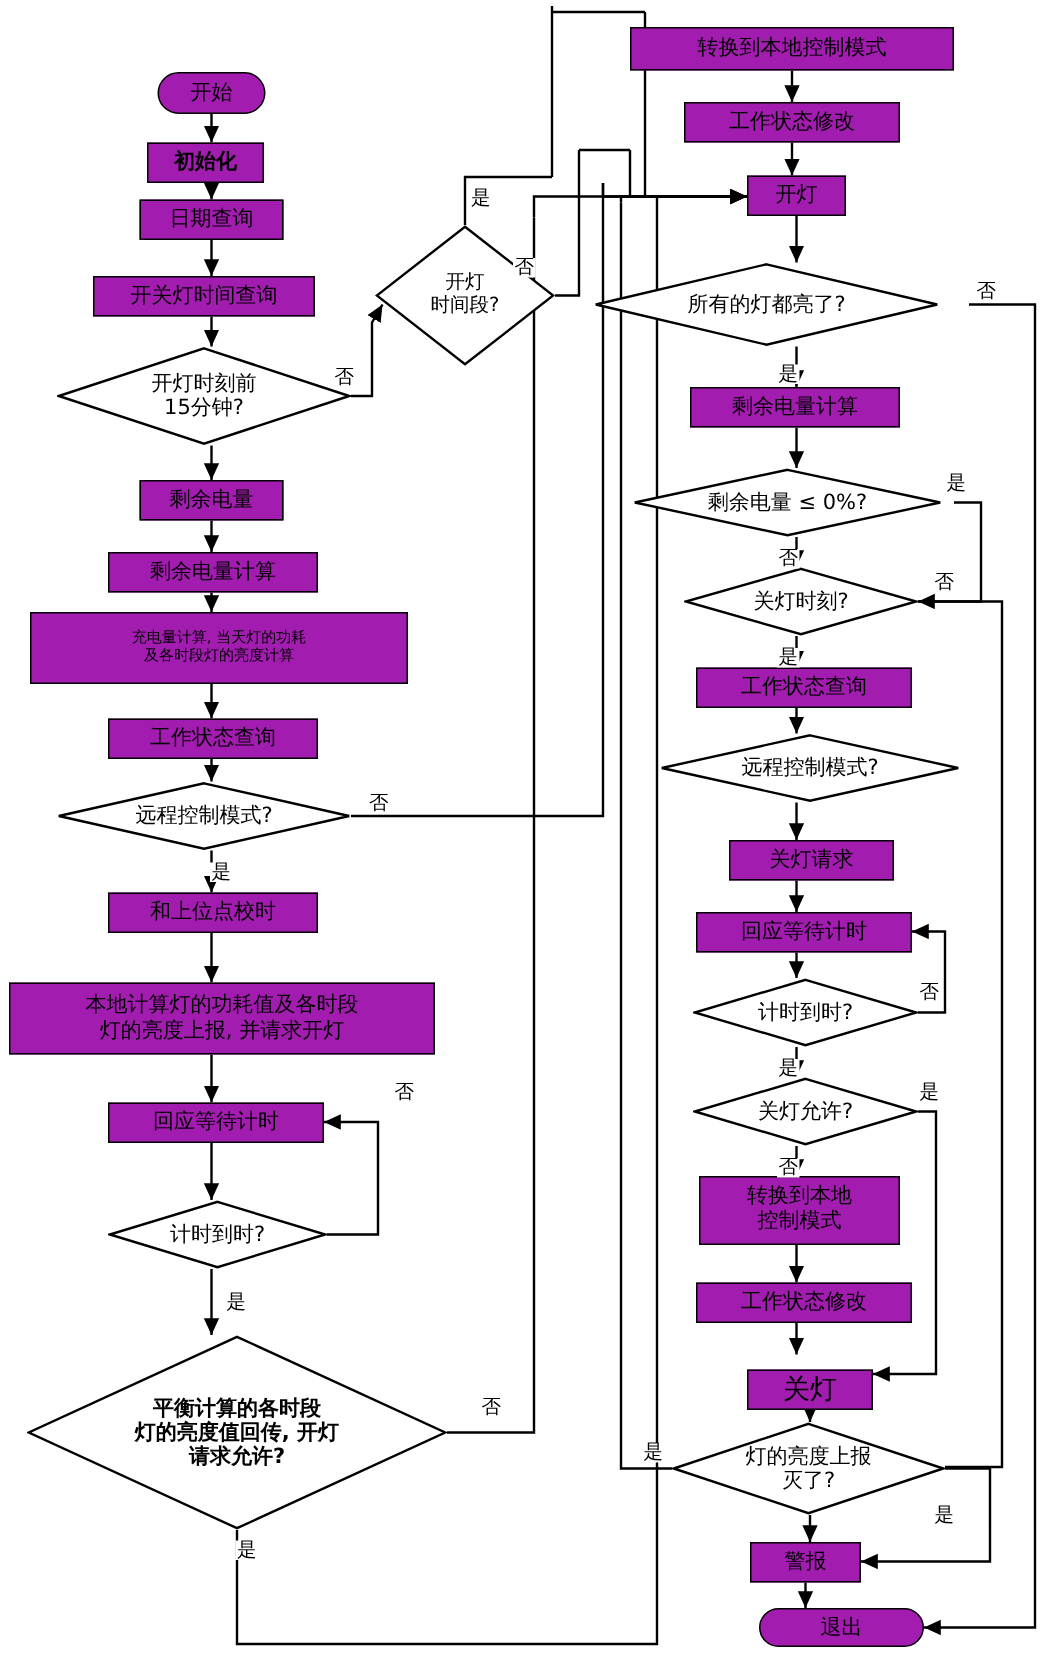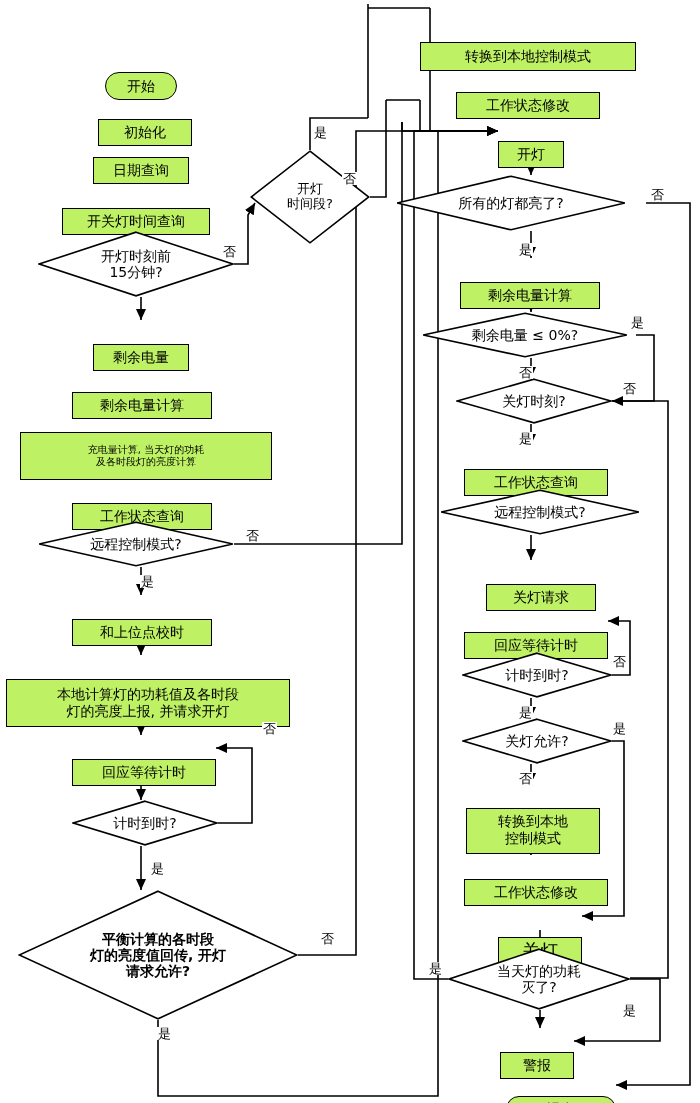--- a/index.html
+++ b/index.html
@@ -1,18 +1,18 @@
 <!DOCTYPE html>
 <html><head>
 <meta charset="utf-8">
 <style>
   html,body{margin:0;padding:0;background:#fff;}
   body{font-family:"DejaVu Sans","Liberation Sans",sans-serif;}
   #stage{position:relative;width:700px;height:1103px;background:#fff;overflow:hidden;}
-  .node{position:absolute;box-sizing:border-box;display:flex;align-items:center;justify-content:center;text-align:center;color:#000;background:#bef264;margin-top:24px;}
+  .node{position:absolute;box-sizing:border-box;display:flex;align-items:center;justify-content:center;text-align:center;color:#000;background:#a21caf;}
   .rect{border:1.6px solid #000;}
   .term{border:1.6px solid #000;border-radius:14px;}
   .diamond-wrap{position:absolute;}
   .diamond-wrap svg{position:absolute;left:0;top:0;}
   .diamond-label{position:absolute;left:0;top:0;width:100%;height:100%;display:flex;align-items:center;justify-content:center;text-align:center;line-height:1.15;color:#000;}
   .lbl{position:absolute;color:#000;background:#fff;padding:0 1px;line-height:1;}
   svg.wires{position:absolute;left:0;top:0;width:700px;height:1103px;}
   .ln{stroke:#000;stroke-width:1.6;fill:none;}
 </style>
 </head>
@@ -102,21 +102,21 @@
 
     <path class="ln" d="M158,1020 L158,1096 L438,1096 L438,988 L438,131 L498,131" marker-end="url(#ar)"></path>
 
     <path class="ln" d="M612,401 L668,401 L668,978 L630,978"></path>
 
     <path class="ln" d="M616,1085 L616,1085"></path>
   </svg>
 
   <div id="nodes">
       <div class="node term" style="left: 105px; top: 48px; width: 72px; height: 28px; font-size: 14px; line-height: 1.2; white-space: pre-line;">开始</div>
-      <div class="node rect" style="left: 98px; top: 95px; width: 94px; height: 27px; font-size: 14px; line-height: 1.2; white-space: pre-line;">初始化</div>
+      <div class="node rect" style="left: 98px; top: 95px; width: 78px; height: 27px; font-size: 14px; line-height: 1.2; white-space: pre-line; font-weight: bold;">初始化</div>
       <div class="node rect" style="left: 93px; top: 133px; width: 96px; height: 27px; font-size: 14px; line-height: 1.2; white-space: pre-line;">日期查询</div>
       <div class="node rect" style="left: 62px; top: 184px; width: 148px; height: 27px; font-size: 14px; line-height: 1.2; white-space: pre-line;">开关灯时间查询</div>
       <div class="diamond-wrap" style="left: 38px; top: 231px; width: 196px; height: 66px;">
         <svg width="196" height="66">
           <polygon points="98,1.2 194.8,33 98,64.8 1.2,33" fill="#fff" stroke="#000" stroke-width="1.6"></polygon>
         </svg>
         <div class="diamond-label" style="font-size: 14px; white-space: pre-line;">开灯时刻前
 15分钟?</div>
       </div>
       <div class="node rect" style="left: 93px; top: 320px; width: 96px; height: 27px; font-size: 14px; line-height: 1.2; white-space: pre-line;">剩余电量</div>
@@ -199,21 +199,21 @@
         <div class="diamond-label" style="font-size: 14px; white-space: pre-line;">关灯允许?</div>
       </div>
       <div class="node rect" style="left: 466px; top: 784px; width: 134px; height: 46px; font-size: 14px; line-height: 1.2; white-space: pre-line; font-family: Liberation Mono, monospace;">转换到本地
 控制模式</div>
       <div class="node rect" style="left: 464px; top: 855px; width: 144px; height: 27px; font-size: 14px; line-height: 1.2; white-space: pre-line;">工作状态修改</div>
       <div class="node rect" style="left: 498px; top: 913px; width: 84px; height: 27px; font-size: 18px; line-height: 1.2; white-space: pre-line;">关灯</div>
       <div class="diamond-wrap" style="left: 448px; top: 948px; width: 182px; height: 62px;">
         <svg width="182" height="62">
           <polygon points="91,1.2 180.8,31 91,60.8 1.2,31" fill="#fff" stroke="#000" stroke-width="1.6"></polygon>
         </svg>
-        <div class="diamond-label" style="font-size: 14px; white-space: pre-line;">当天灯的功耗
+        <div class="diamond-label" style="font-size: 14px; white-space: pre-line;">灯的亮度上报
 灭了?</div>
       </div>
       <div class="node rect" style="left: 500px; top: 1028px; width: 74px; height: 27px; font-size: 14px; line-height: 1.2; white-space: pre-line;">警报</div>
       <div class="node term" style="left: 506px; top: 1072px; width: 110px; height: 26px; font-size: 14px; line-height: 1.2; white-space: pre-line;">退出</div>
     </div>
   <div id="edgelabels">
       <div class="lbl" style="left: 222px; top: 245px; font-size: 13px;">否</div>
       <div class="lbl" style="left: 313px; top: 126px; font-size: 13px;">是</div>
       <div class="lbl" style="left: 342px; top: 172px; font-size: 13px;">否</div>
       <div class="lbl" style="left: 245px; top: 529px; font-size: 13px;">否</div>

